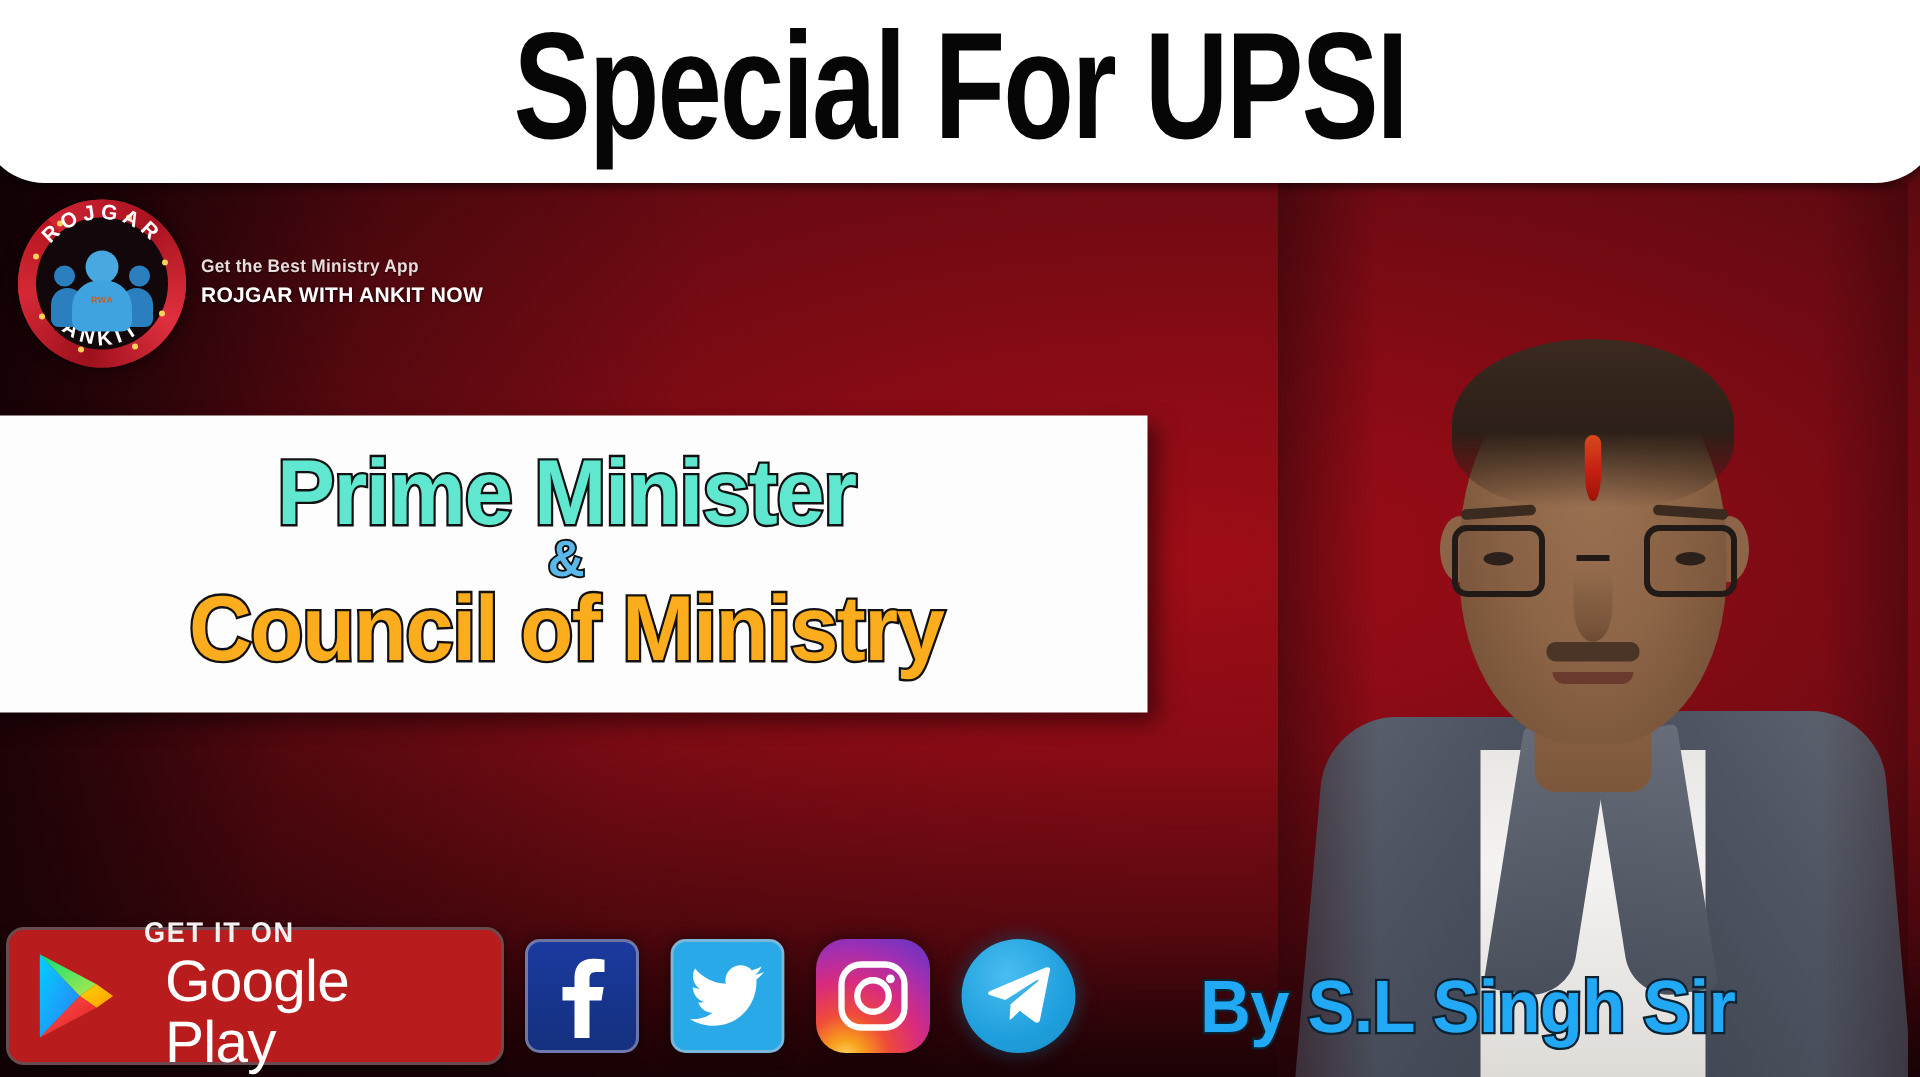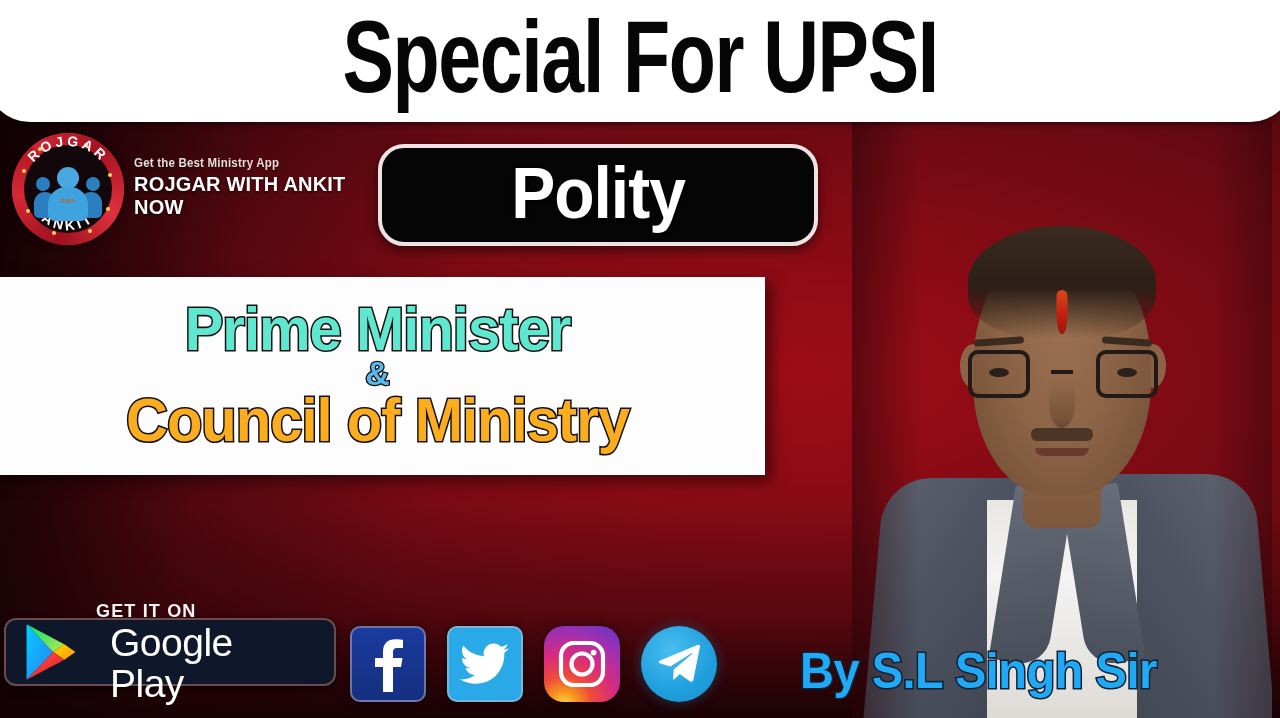--- a/index.html
+++ b/index.html
@@ -112,21 +112,21 @@
     font-size:6px; color:#b9632f; font-weight:700; letter-spacing:.3px;
   }
 
   .brand-text{ display:flex; flex-direction:column; justify-content:center; gap:4px; padding-bottom:2px;}
   .brand-text .tagline{
     font-size:11.5px; color:#e8dcdc; font-weight:600; letter-spacing:.2px;
     transform:scaleY(1.05); transform-origin:left center;
     text-shadow:0 1px 1px rgba(0,0,0,.6);
   }
   .brand-text .brandname{
-    font-size:20px; color:#ffffff; font-weight:700; letter-spacing:.2px;
+    font-size:14px; color:#ffffff; font-weight:700; letter-spacing:.2px;
     text-shadow:0 1px 2px rgba(0,0,0,.75);
   }
 
   
   #subject-pill{
     position:absolute; left:378px; top:144px;
     width:440px; height:102px;
     background:#050505;
     border:4px solid #efe2e4;
     border-radius:26px;
@@ -189,22 +189,22 @@
     letter-spacing:-1px; line-height:1;
     transform:scaleY(1.07);
     text-shadow:2px 2px 0 rgba(0,0,0,.55), -1px -1px 0 rgba(0,0,0,.35);
     padding-bottom:3px;
     white-space:nowrap;
   }
 
   
   #gplay-badge{
     position:absolute; left:4px; top:618px;
-    width:332px; height:68px;
-    background:#0f172a;
+    width:332px; height:92px;
+    background:#b91c1c;
     border:2px solid #6d4a4d;
     border-radius:12px;
     display:flex; align-items:center; gap:18px;
     padding:0 18px;
     box-shadow:0 3px 8px rgba(0,0,0,.55);
   }
   .gplay-tri{ width:54px; height:60px; flex:0 0 54px; }
   .gplay-labels{ display:flex; flex-direction:column; justify-content:center; }
   .gplay-top{
     font-size:19px; font-weight:600; color:#f2f2f2; letter-spacing:1.2px;
@@ -450,23 +450,20 @@
           <div class="body-c"></div>
         <div class="mini">RWA</div>
       </div>
     </div>
     <div class="brand-text">
       <div class="tagline">Get the Best Ministry App</div>
       <div class="brandname">ROJGAR WITH ANKIT NOW</div>
     </div>
   </div>
 
-  <div id="subject-pill">
-    <div class="subject-text">Polity</div>
-  </div>
 
   <div id="topic-banner">
     <div class="topic-line1">Prime Minister</div>
     <div class="topic-amp">&amp;</div>
     <div class="topic-line2">Council of Ministry</div>
   </div>
 
 
   <div id="gplay-badge">
     <svg class="gplay-tri" viewBox="0 0 48 54">

